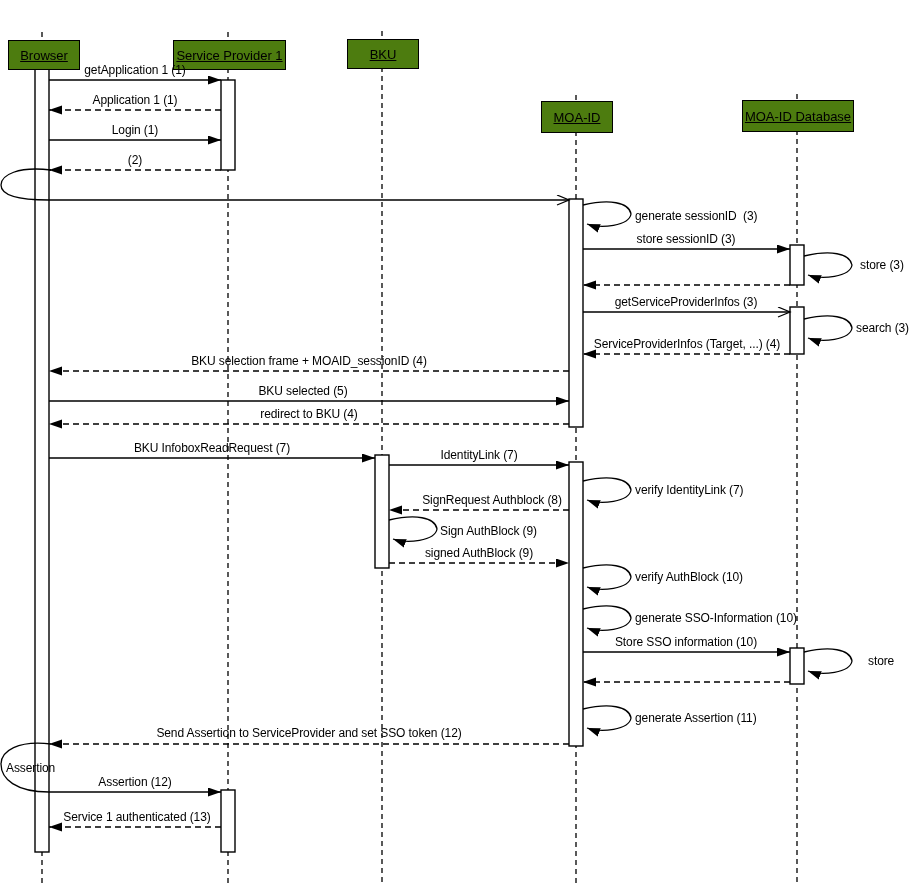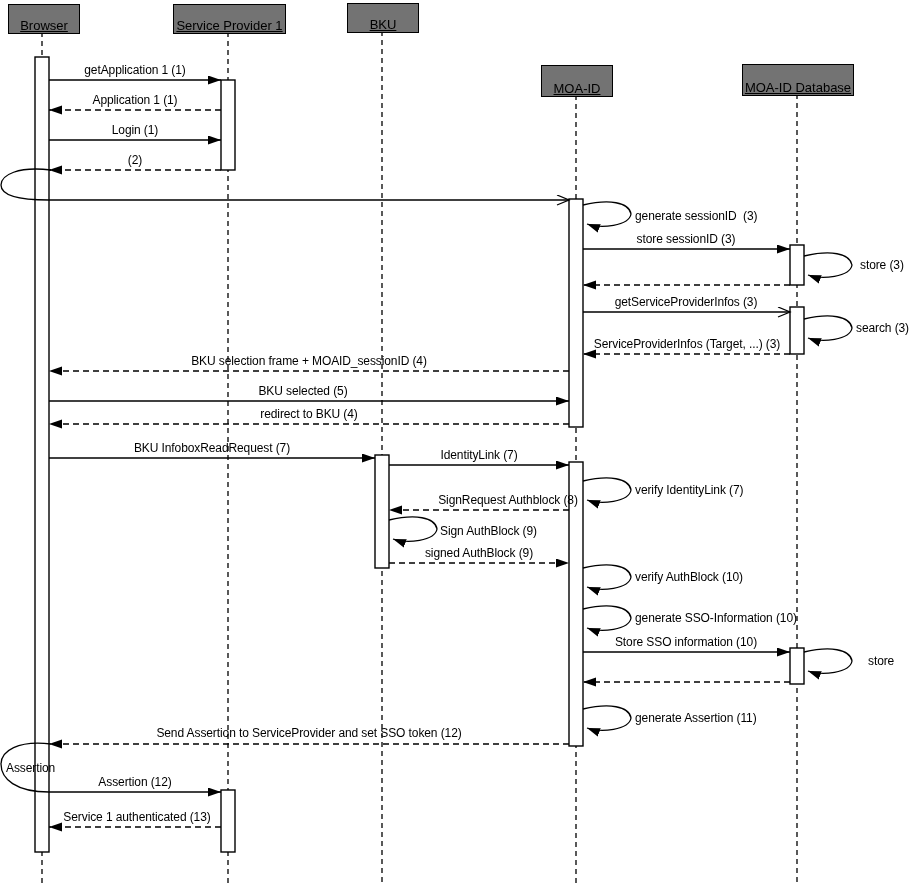--- a/index.html
+++ b/index.html
@@ -1,20 +1,20 @@
 <!DOCTYPE html>
 <html><head>
 <meta charset="utf-8">
 <style>
   html,body{margin:0;padding:0;background:#fff;}
   .canvas{position:relative;width:912px;height:884px;background:#fff;overflow:hidden;
           font-family:"Liberation Sans",sans-serif;color:#000;}
   svg.layer{position:absolute;left:0;top:0;}
-  .actor{position:absolute;border:1.5px solid #000;background:#737373;display:flex;
-         align-items:flex-end;justify-content:center;font-size:13px;}
+  .actor{position:absolute;border:1.5px solid #000;background:#4d7c0f;display:flex;
+         align-items:center;justify-content:center;font-size:13px;margin-top:36px;}
   .actor span{text-decoration:underline;white-space:nowrap;}
   .lbl{position:absolute;font-size:12px;letter-spacing:-0.1px;line-height:14px;
        white-space:pre;text-align:center;}
   .c{transform:translateX(-50%);}
 </style>
 </head>
 <body>
 
 <div class="canvas">
 
@@ -102,27 +102,27 @@
   <div class="actor" style="left:742px;top:64px;width:110px;height:30px">
       <span>MOA-ID Database</span>
     </div>
 
   <div class="lbl c" style="left:135px;top:63px">getApplication 1 (1)</div>
   <div class="lbl c" style="left:135px;top:93px">Application 1 (1)</div>
   <div class="lbl c" style="left:135px;top:123px">Login (1)</div>
   <div class="lbl c" style="left:135px;top:153px">(2)</div>
   <div class="lbl c" style="left:686px;top:232px">store sessionID (3)</div>
   <div class="lbl c" style="left:686px;top:295px">getServiceProviderInfos (3)</div>
-  <div class="lbl c" style="left:687px;top:337px">ServiceProviderInfos (Target, ...) (3)</div>
+  <div class="lbl c" style="left:687px;top:337px">ServiceProviderInfos (Target, ...) (4)</div>
   <div class="lbl c" style="left:309px;top:354px">BKU selection frame + MOAID_sessionID (4)</div>
   <div class="lbl c" style="left:303px;top:384px">BKU selected (5)</div>
   <div class="lbl c" style="left:309px;top:407px">redirect to BKU (4)</div>
   <div class="lbl c" style="left:212px;top:441px">BKU InfoboxReadRequest (7)</div>
   <div class="lbl c" style="left:479px;top:448px">IdentityLink (7)</div>
-  <div class="lbl c" style="left:508px;top:493px">SignRequest Authblock (8)</div>
+  <div class="lbl c" style="left:492px;top:493px">SignRequest Authblock (8)</div>
   <div class="lbl c" style="left:479px;top:546px">signed AuthBlock (9)</div>
   <div class="lbl c" style="left:686px;top:635px">Store SSO information (10)</div>
   <div class="lbl c" style="left:309px;top:726px">Send Assertion to ServiceProvider and set SSO token (12)</div>
   <div class="lbl c" style="left:135px;top:775px">Assertion (12)</div>
   <div class="lbl c" style="left:137px;top:810px">Service 1 authenticated (13)</div>
 
   <div class="lbl" style="left:635px;top:209px">generate sessionID  (3)</div>
   <div class="lbl" style="left:860px;top:258px">store (3)</div>
   <div class="lbl" style="left:856px;top:321px">search (3)</div>
   <div class="lbl" style="left:635px;top:483px">verify IdentityLink (7)</div>

